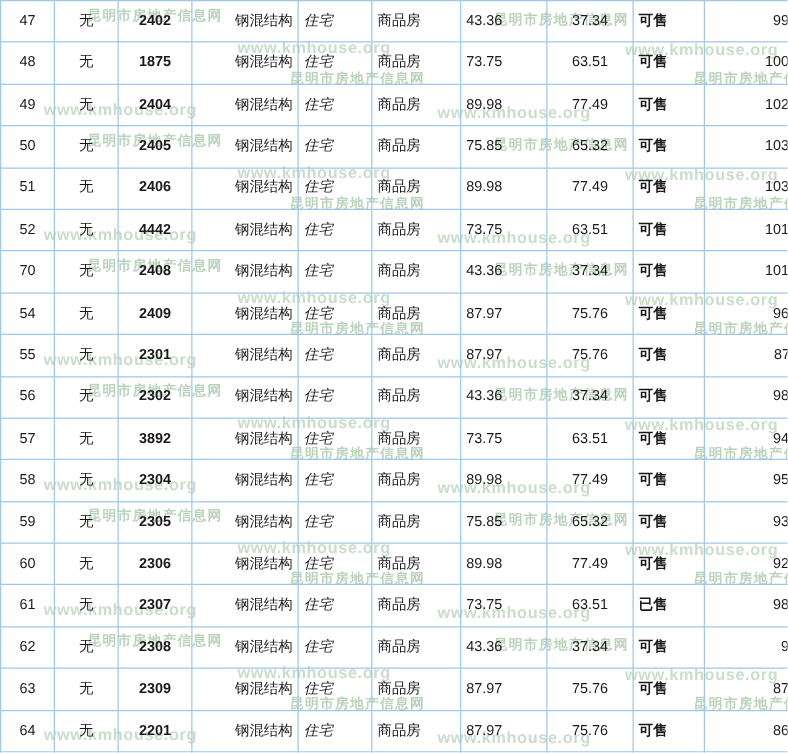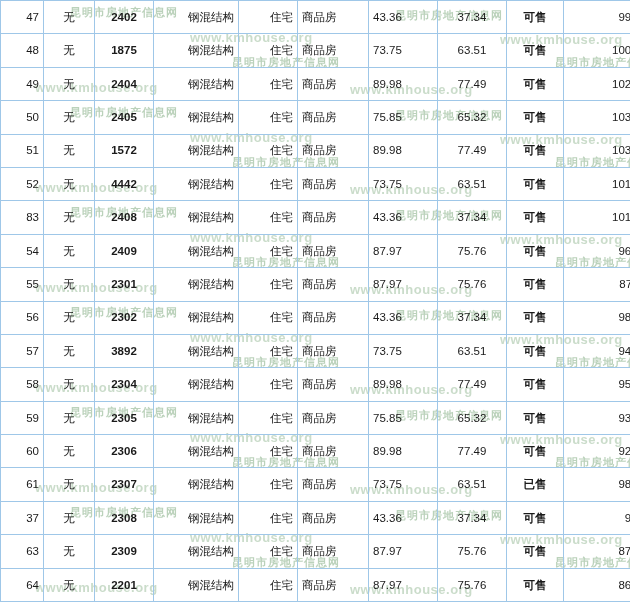--- a/index.html
+++ b/index.html
@@ -34,29 +34,29 @@
     border: 1px solid #9fc7e8;
     font-size: 11.5px;
     color: #1a1a1a;
     padding: 0 4px;
     white-space: nowrap;
     overflow: hidden;
     background: transparent;
     line-height: 1.1;
   }
   
-  .c-idx      { width: 34px;  text-align: right; }
+  .c-idx      { width: 34px;  text-align: center; }
   .c-none     { width: 42px;  text-align: center; }
   .c-room     { width: 50px;  text-align: center; color:#14387f; font-weight:bold; }
   .c-struct   { width: 76px;  text-align: right; }
-  .c-use      { width: 50px;  text-align: right; }
+  .c-use      { width: 50px;  text-align: left; font-style: italic; }
   .c-type     { width: 62px;  text-align: left; }
   .c-area     { width: 60px;  text-align: left; }
   .c-inner    { width: 60px;  text-align: center; }
-  .c-status   { width: 48px;  text-align: center; font-weight: bold; }
+  .c-status   { width: 48px;  text-align: left; font-weight: bold; }
   .c-price    { width: 92px;  text-align: right; padding-right: 10px; }
 
   .status-sale { color: #0a57c2; }
   .status-sold { color: #d0021b; }
 
   
   .watermark-layer {
     position: absolute;
     inset: 0;
     z-index: 1;
@@ -185,21 +185,21 @@
           <td class="c-use">住宅</td>
           <td class="c-type">商品房</td>
           <td class="c-area">75.85</td>
           <td class="c-inner">65.32</td>
           <td class="c-status status-sale">可售</td>
           <td class="c-price">10325.71</td>
         </tr>
         <tr>
           <td class="c-idx">51</td>
           <td class="c-none">无</td>
-          <td class="c-room">1572</td>
+          <td class="c-room">2406</td>
           <td class="c-struct">钢混结构</td>
           <td class="c-use">住宅</td>
           <td class="c-type">商品房</td>
           <td class="c-area">89.98</td>
           <td class="c-inner">77.49</td>
           <td class="c-status status-sale">可售</td>
           <td class="c-price">10313.63</td>
         </tr>
         <tr>
           <td class="c-idx">52</td>
@@ -207,21 +207,21 @@
           <td class="c-room">4442</td>
           <td class="c-struct">钢混结构</td>
           <td class="c-use">住宅</td>
           <td class="c-type">商品房</td>
           <td class="c-area">73.75</td>
           <td class="c-inner">63.51</td>
           <td class="c-status status-sale">可售</td>
           <td class="c-price">10162.62</td>
         </tr>
         <tr>
-          <td class="c-idx">83</td>
+          <td class="c-idx">70</td>
           <td class="c-none">无</td>
           <td class="c-room">2408</td>
           <td class="c-struct">钢混结构</td>
           <td class="c-use">住宅</td>
           <td class="c-type">商品房</td>
           <td class="c-area">43.36</td>
           <td class="c-inner">37.34</td>
           <td class="c-status status-sale">可售</td>
           <td class="c-price">10107.35</td>
         </tr>
@@ -315,21 +315,21 @@
           <td class="c-room">2307</td>
           <td class="c-struct">钢混结构</td>
           <td class="c-use">住宅</td>
           <td class="c-type">商品房</td>
           <td class="c-area">73.75</td>
           <td class="c-inner">63.51</td>
           <td class="c-status status-sold">已售</td>
           <td class="c-price">9810.48</td>
         </tr>
         <tr>
-          <td class="c-idx">37</td>
+          <td class="c-idx">62</td>
           <td class="c-none">无</td>
           <td class="c-room">2308</td>
           <td class="c-struct">钢混结构</td>
           <td class="c-use">住宅</td>
           <td class="c-type">商品房</td>
           <td class="c-area">43.36</td>
           <td class="c-inner">37.34</td>
           <td class="c-status status-sale">可售</td>
           <td class="c-price">9518.4</td>
         </tr>

